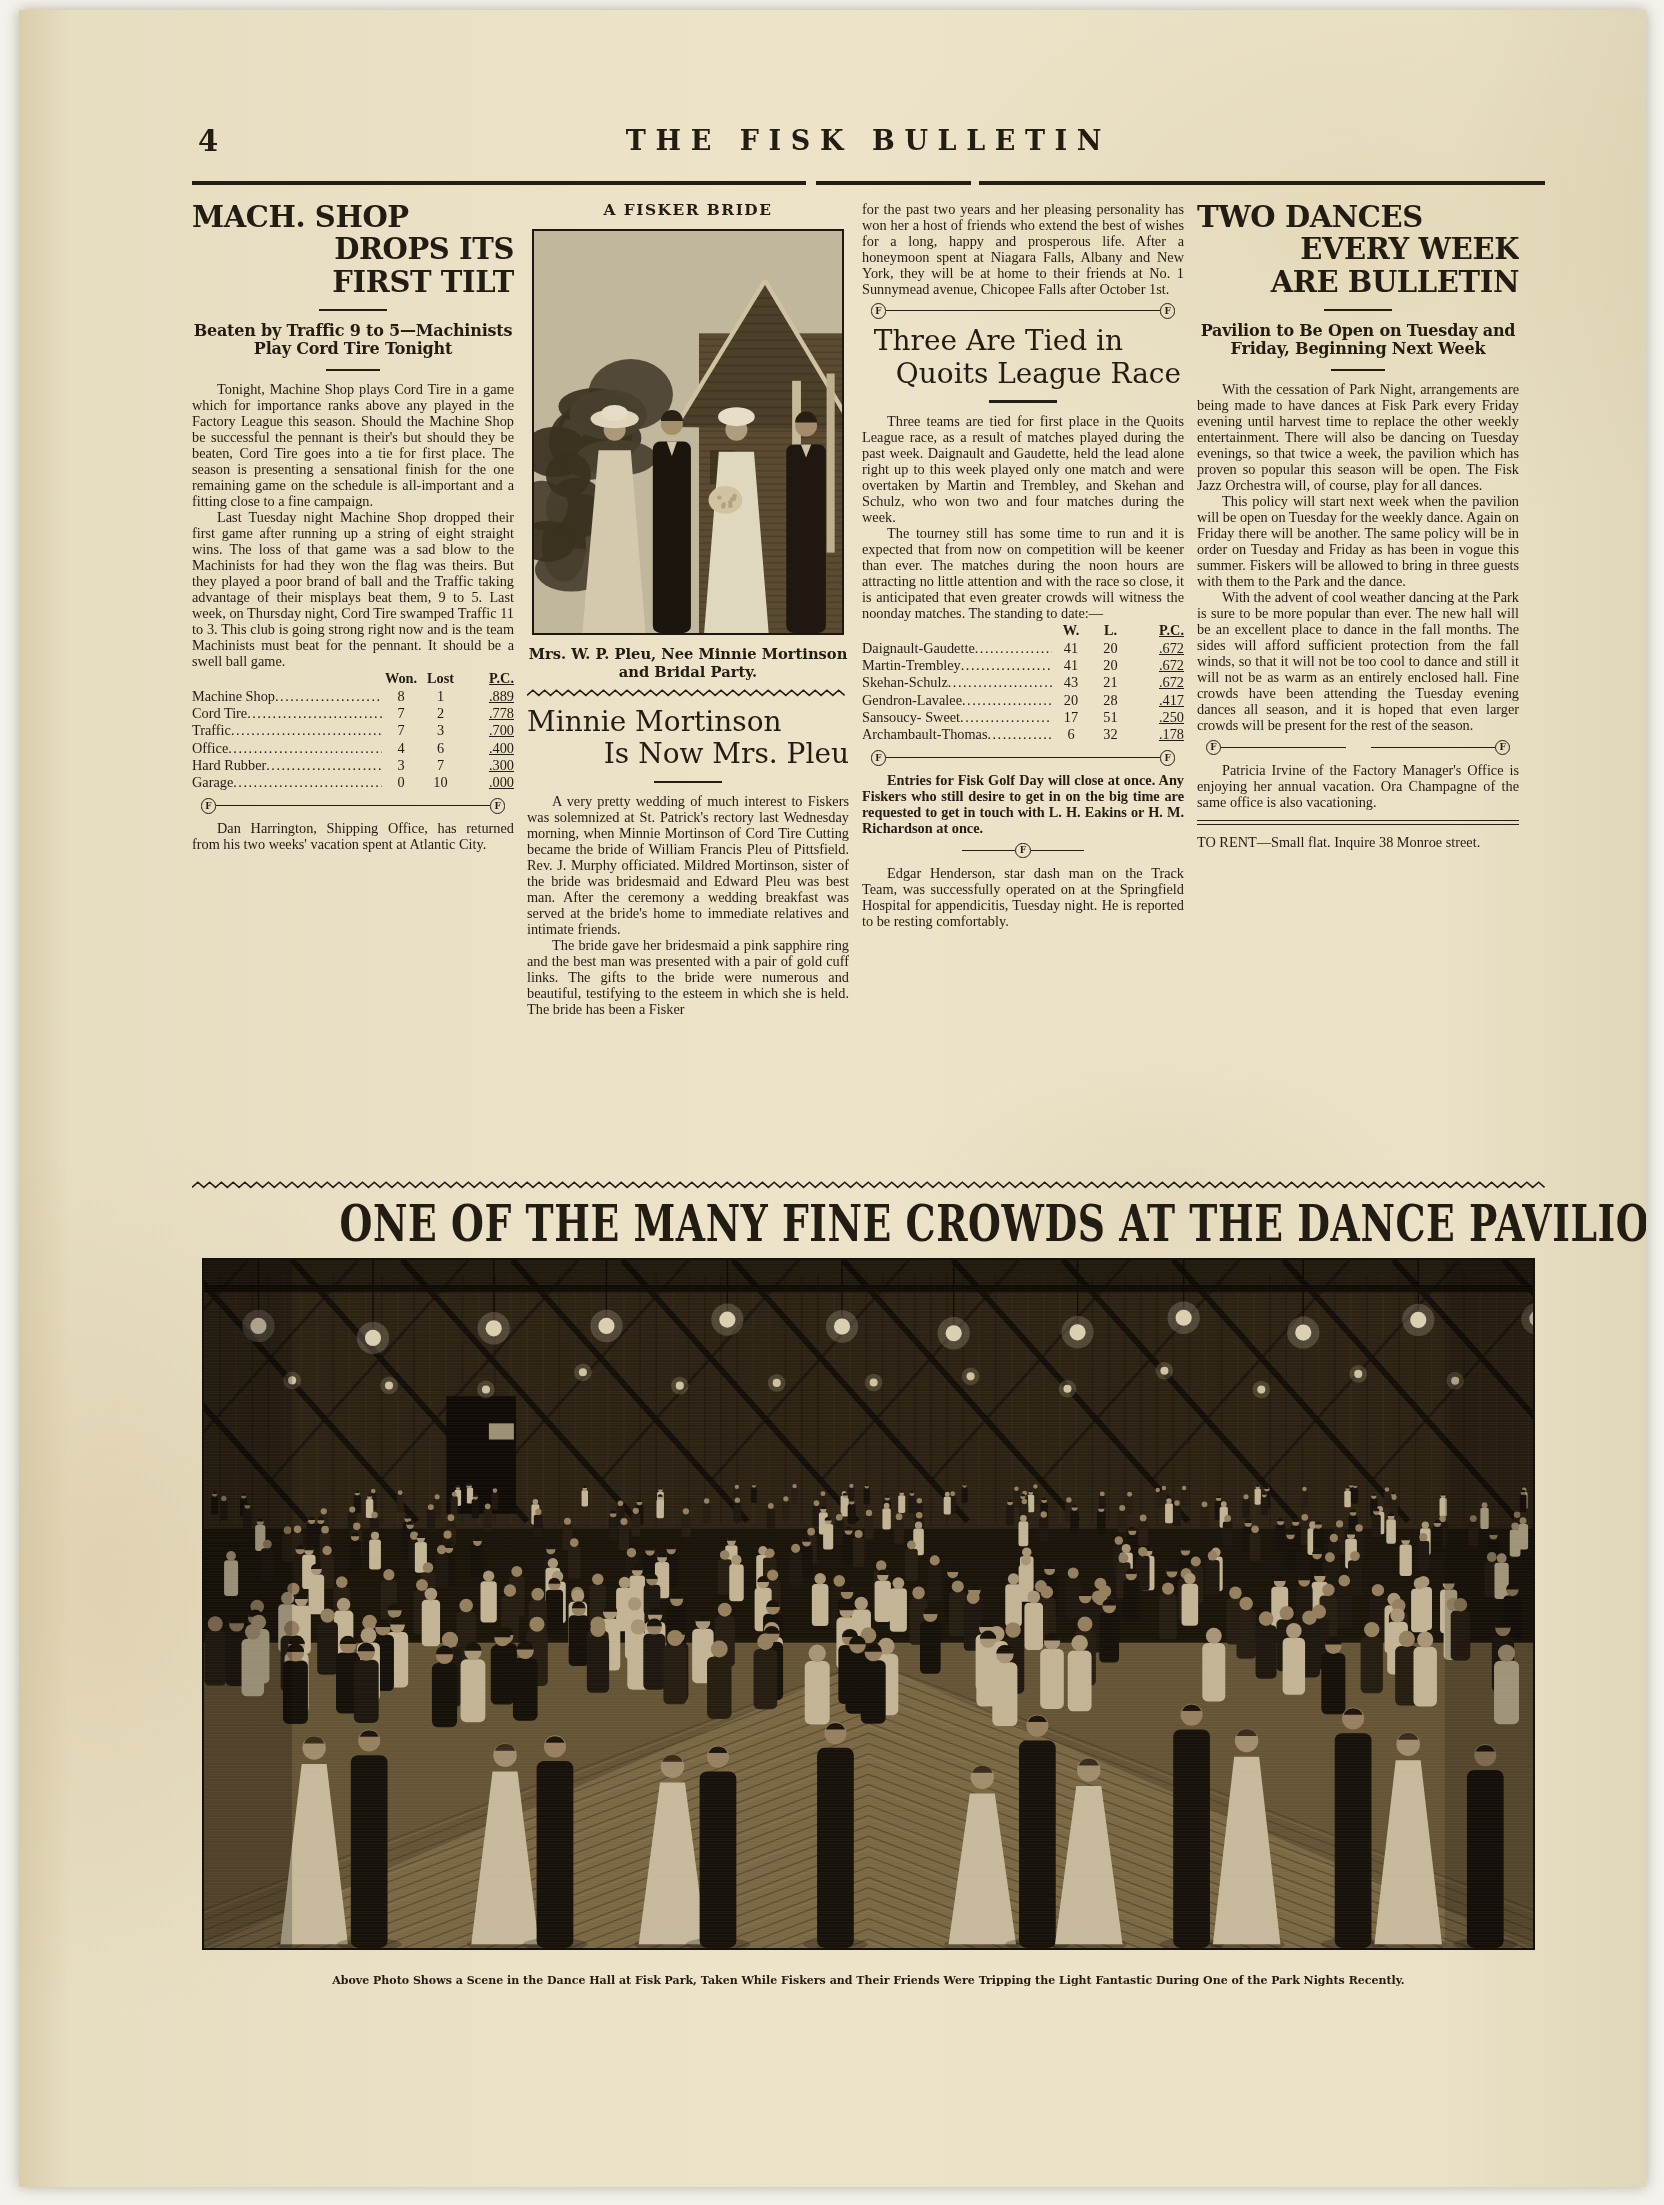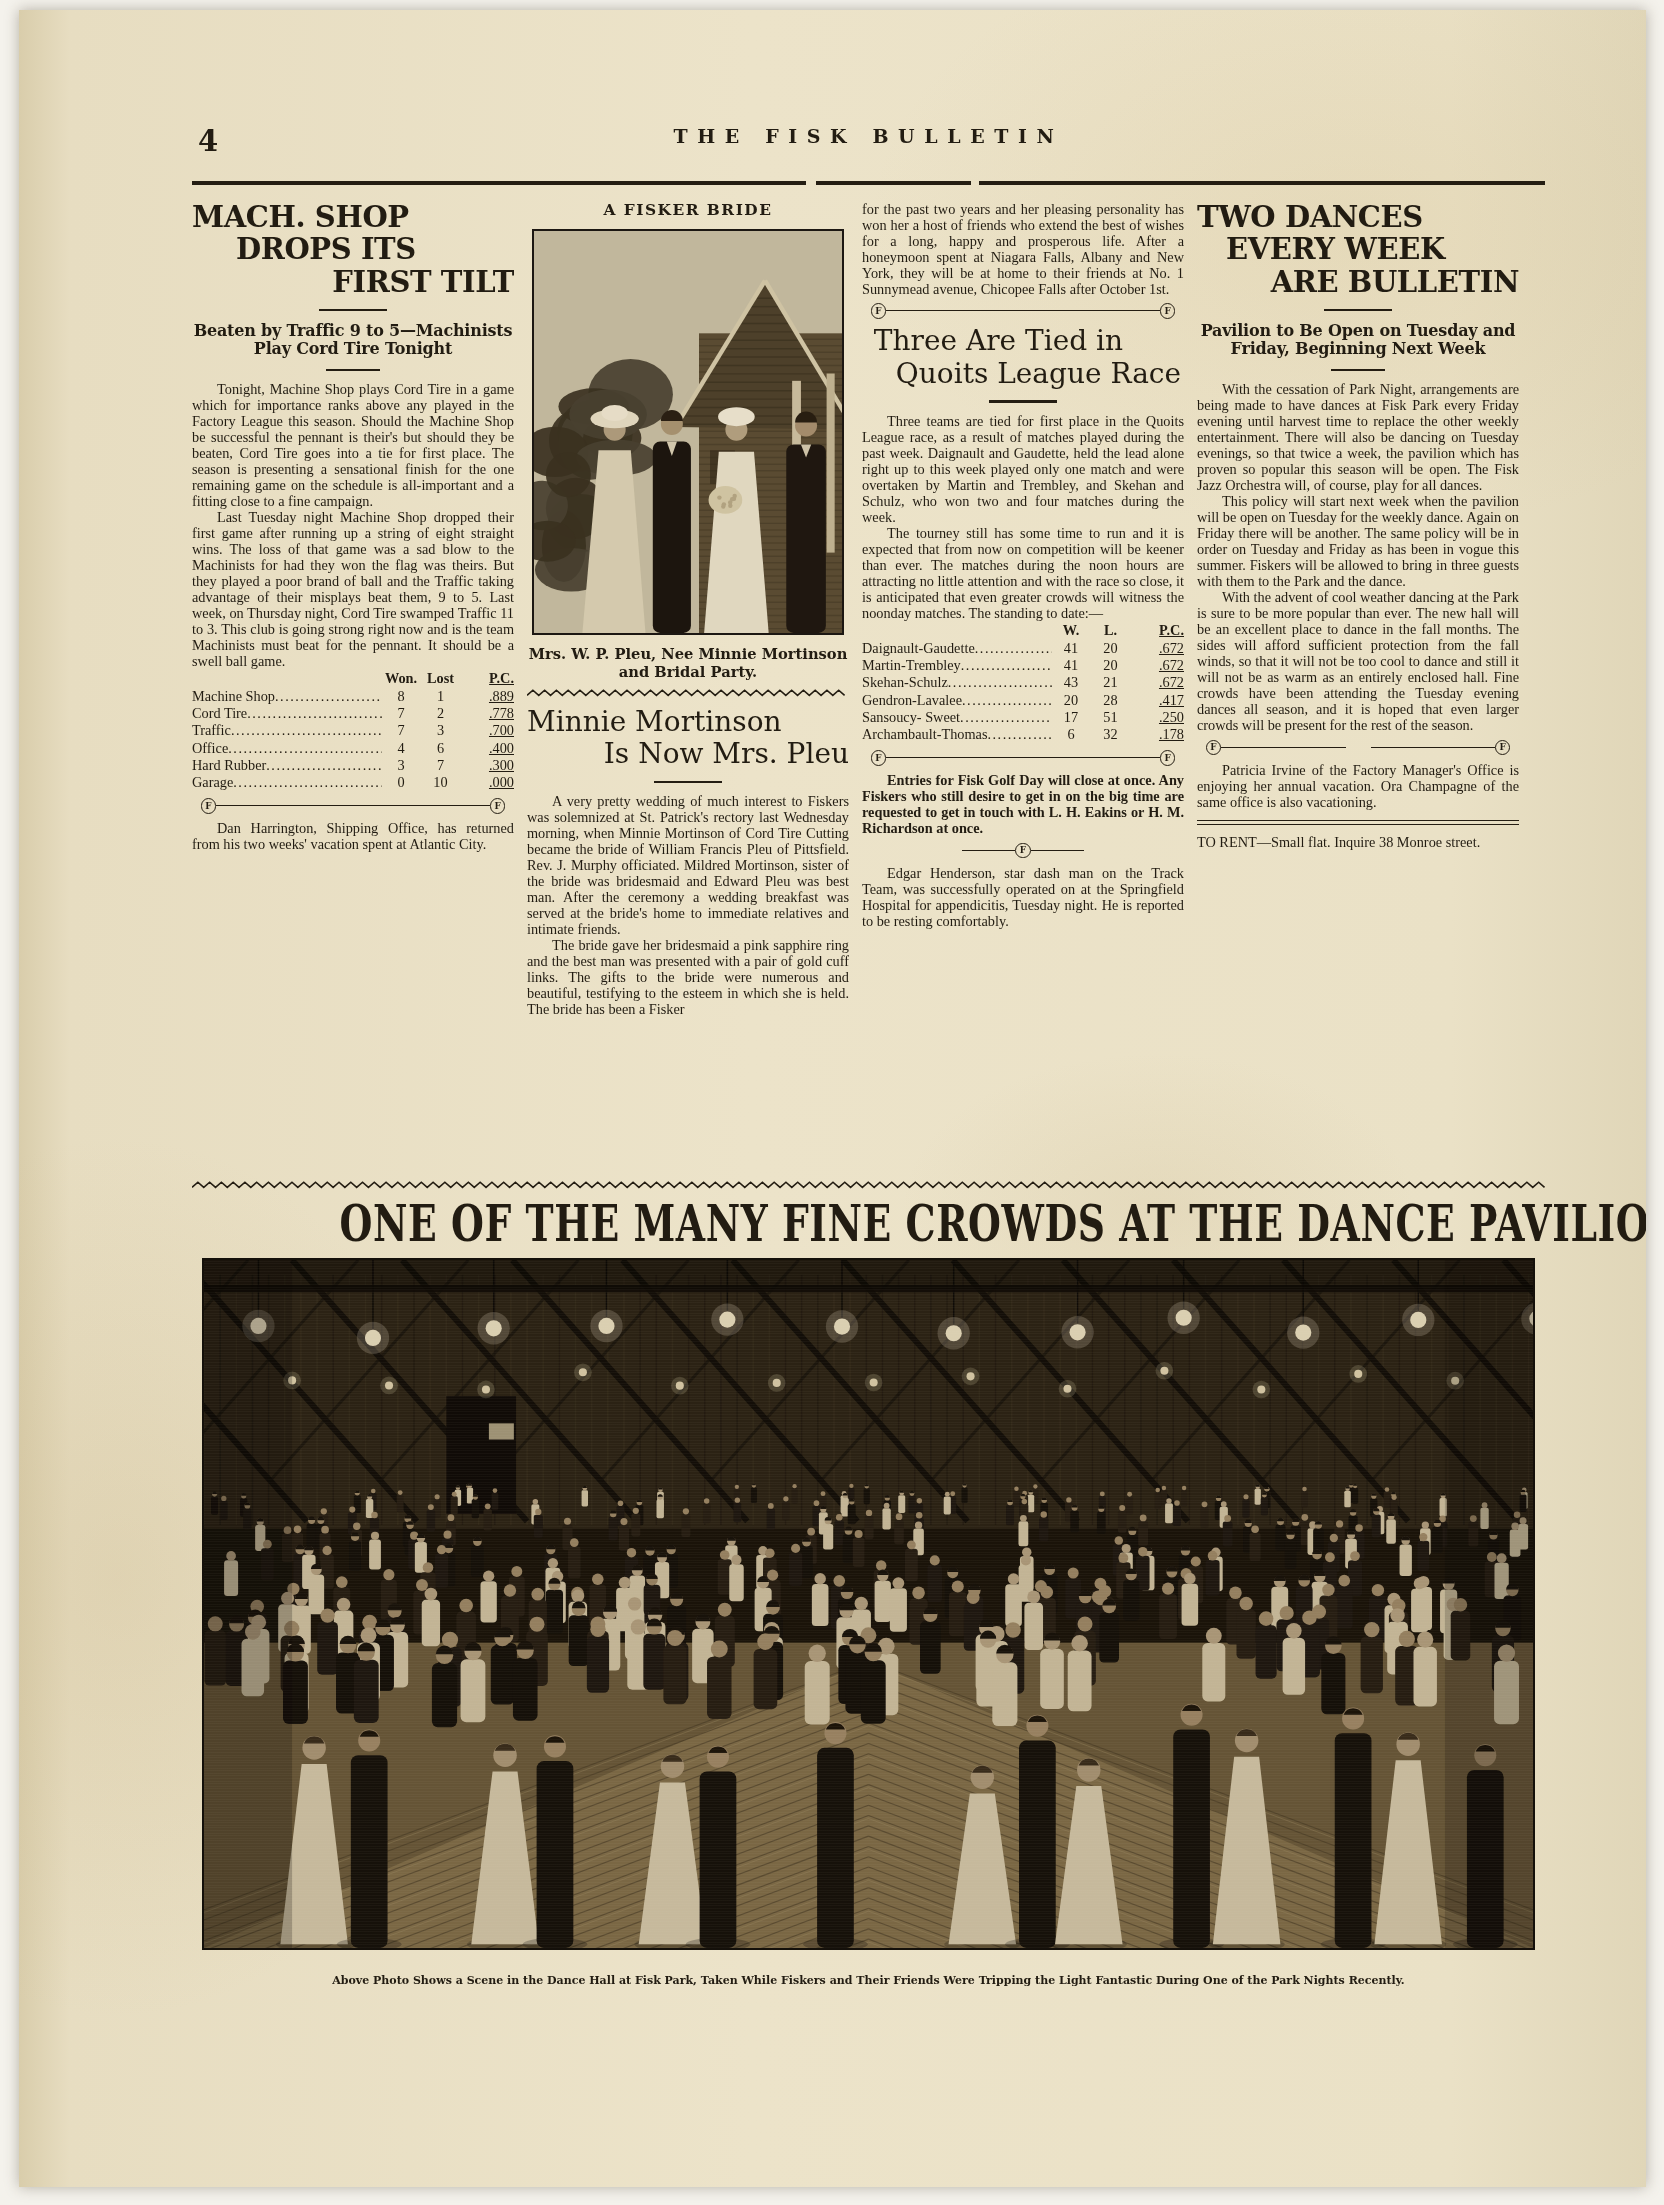--- a/index.html
+++ b/index.html
@@ -15,35 +15,35 @@
       linear-gradient(90deg, #d9cdab 0px, #e7ddc1 51px, #ece3c9 45%, #eae1c6 88%, #e0d6b8 100%),
       #ebe2c8;
     box-shadow: 0 0 13.2px rgba(60,50,30,0.35);
     overflow:hidden;
   }
   .content { padding:109px 101px 0 173px; }
 
   
   .masthead-row { position:relative; height:47px; }
   .pageno { position:absolute; left:5.9px; top:4.4px; font-size:29px; font-weight:bold; font-family:"DejaVu Serif", serif; }
-  .masthead { text-align:center; font-family:"DejaVu Serif", serif; font-weight:bold; font-size:19px; letter-spacing:9.6px; padding-top:5.9px; }
+  .masthead { text-align:center; font-family:"DejaVu Serif", serif; font-weight:bold; font-size:27px; letter-spacing:9.6px; padding-top:5.9px; }
   .masthead-rule { height:3.7px; margin-top:14.7px;
     background:linear-gradient(90deg,#241d12 0 45.4%, transparent 45.4% 46.1%, #241d12 46.1% 57.6%, transparent 57.6% 58.2%, #241d12 58.2% 100%); }
 
   
   .cols { display:flex; gap:13px; margin-top:16px; height:972px; }
   .col { width:322px; flex:0 0 322px; overflow:hidden; }
 
   p.body { font-size:14.3px; line-height:16px; text-align:justify; text-indent:25px; }
   p.body.noindent { text-indent:0; }
   p.body.bold { font-weight:bold; }
 
   .headline { font-family:"DejaVu Serif", serif; font-weight:bold; font-size:29px; line-height:1.13; letter-spacing:-0.4px; }
   .hl-l { text-align:left; }
-  .hl-c { text-align:left; }
+  .hl-c { text-align:right; }
   .hl-r { text-align:right; }
   .headline2 { font-family:"DejaVu Serif", serif; font-weight:normal; font-size:28px; line-height:1.16; }
 
   .shortrule { width:68px; height:2.2px; background:#241d12; margin:10.3px auto 10.3px; }
   .shortrule.thin { height:1.8px; width:54px; }
 
   .subhead { font-weight:bold; font-size:16px; line-height:18.4px; text-align:center; font-family:"DejaVu Serif", serif; letter-spacing:-0.2px; }
 
   
   .fdiv { display:flex; align-items:center; justify-content:center; margin:6.6px 8.8px; }

